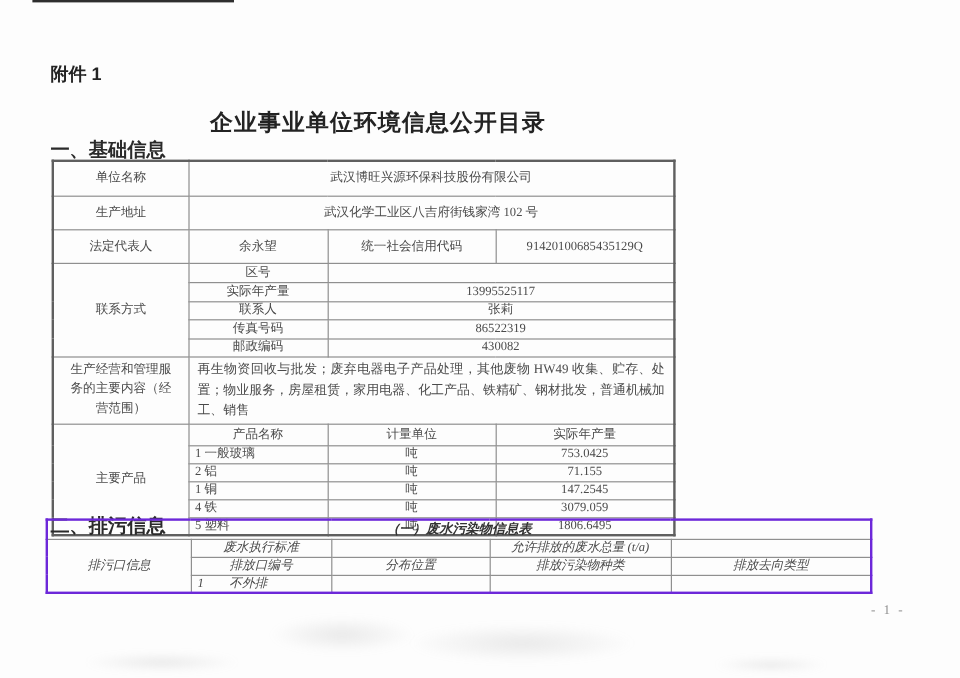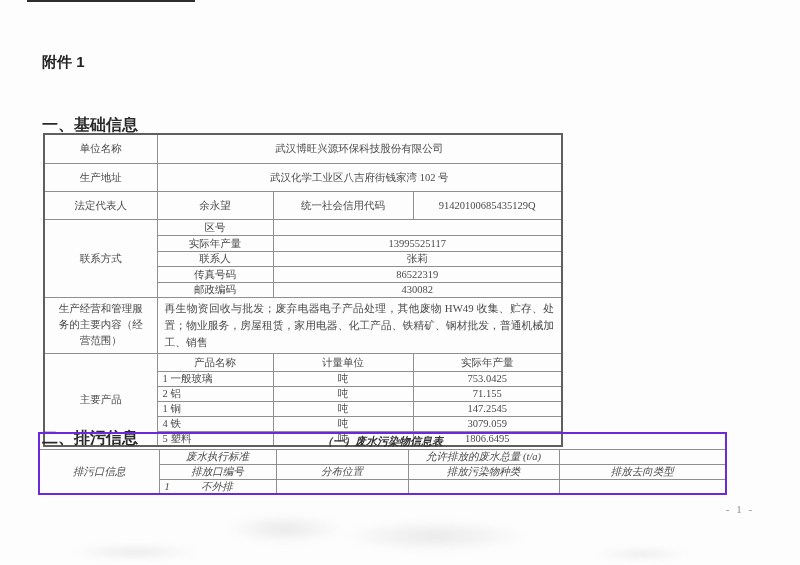--- a/index.html
+++ b/index.html
@@ -39,40 +39,41 @@
   td.tl{text-align:left;padding-left:5px;}
   td.scope{
     text-align:justify;padding:2px 7px;line-height:17px;font-size:10.8px;margin-left:20px;
   }
   td.scope-label{padding:0 9px;line-height:16px;margin-left:17px;}
   td.t2-title{
     font-family:"Liberation Sans","DejaVu Sans",sans-serif;font-weight:bold;
     font-size:11px;color:#333333;
   }
   .no-gap{display:inline-block;min-width:12px;text-align:left;}
-  .note-gap{display:inline-block;margin-left:22px;}
+  .note-gap{display:inline-block;margin-left:12px;}
   .pagenum{
     position:absolute;left:715px;top:503px;width:50px;text-align:center;
     font-size:11px;color:#8f8f8f;letter-spacing:2px;
   }
   .smudge{position:absolute;filter:blur(3px);
     background:radial-gradient(ellipse at center, rgba(165,165,165,0.22), rgba(165,165,165,0) 70%);}
   .sm1{left:225px;top:514px;width:120px;height:30px;}
   .sm2{left:340px;top:520px;width:190px;height:32px;}
   .sm3{left:70px;top:544px;width:130px;height:16px;}
   .sm4{left:595px;top:548px;width:95px;height:12px;}
 </style>
 </head>
 <body>
 
 <div id="canvas">
 
   <div class="scan-line"></div>
 
   <div class="attachment">附件 1</div>
+  <div class="title">企业事业单位环境信息公开目录</div>
 
   <div class="sec-heading sec1">一、基础信息</div>
 
   <table id="t1">
     <colgroup>
         <col style="width:113px">
         <col style="width:116px">
         <col style="width:140px">
         <col style="width:149px">
       </colgroup>

